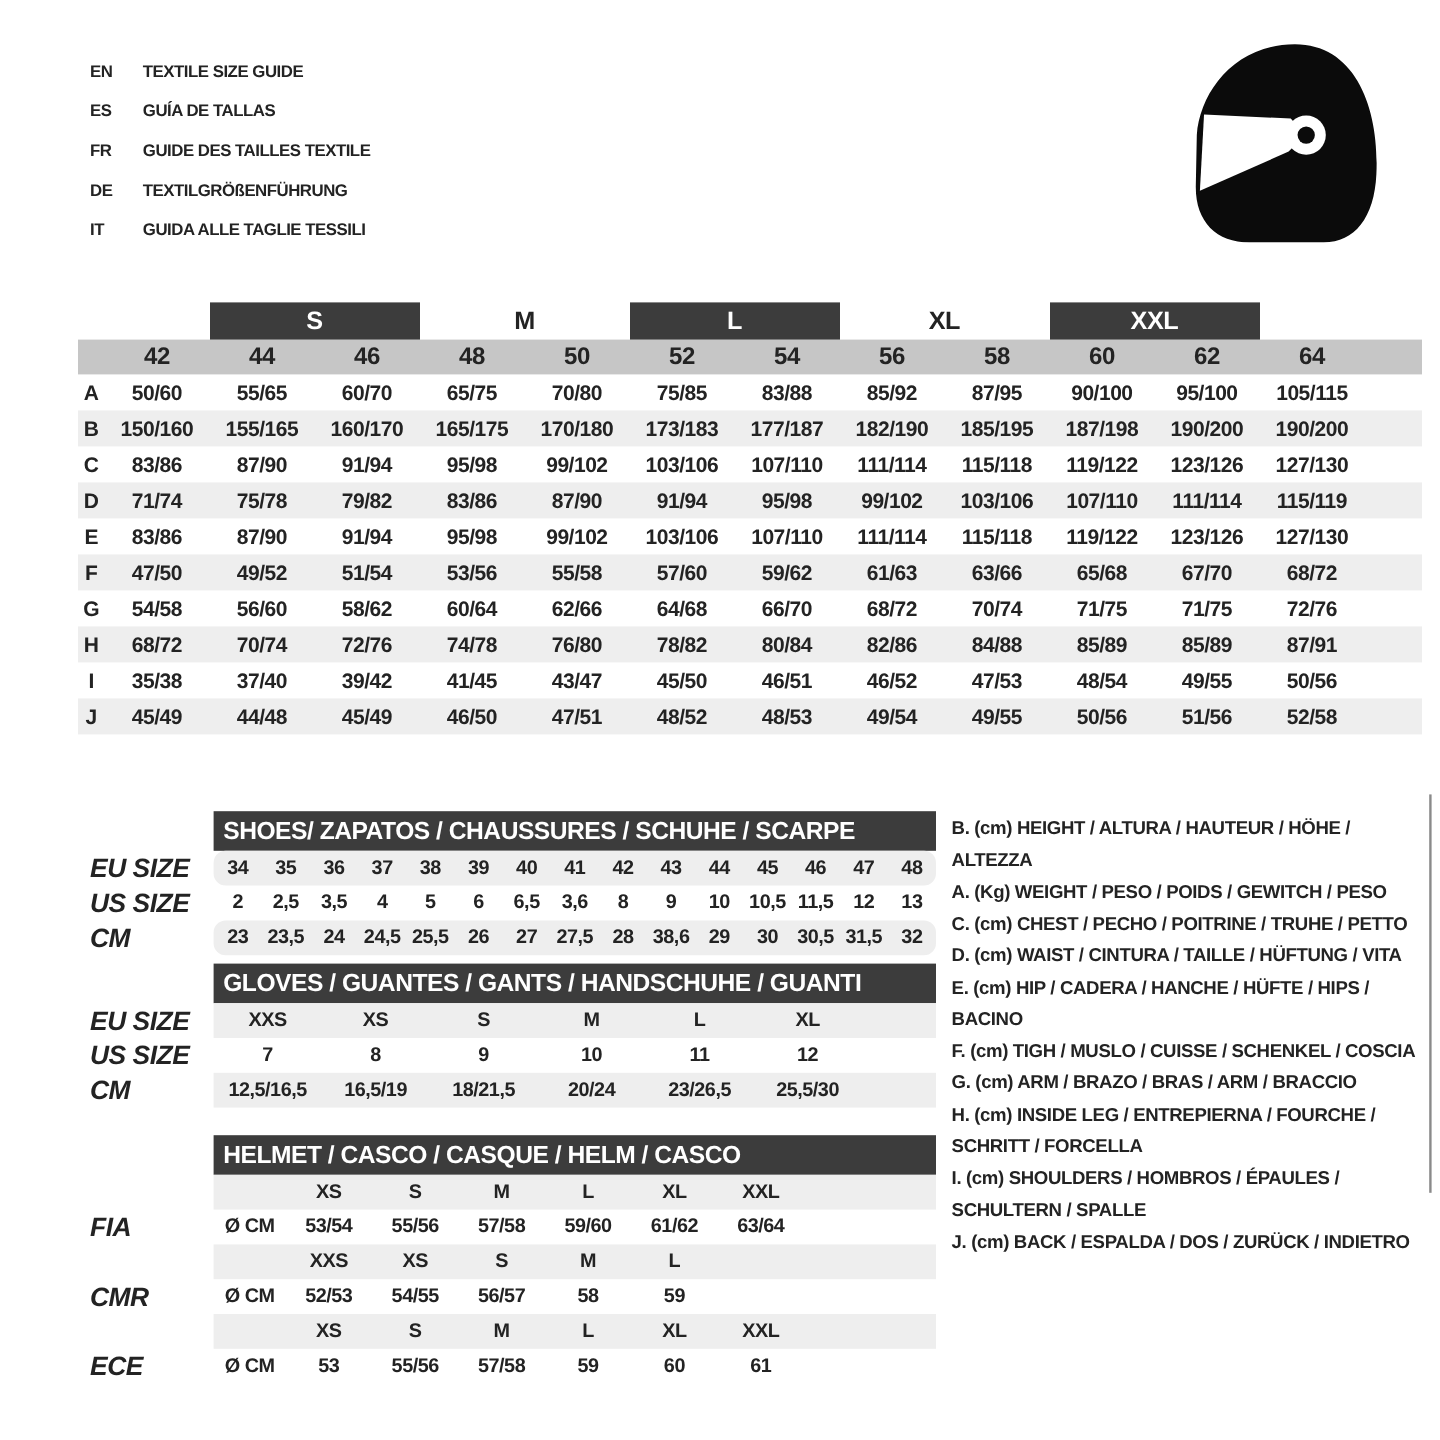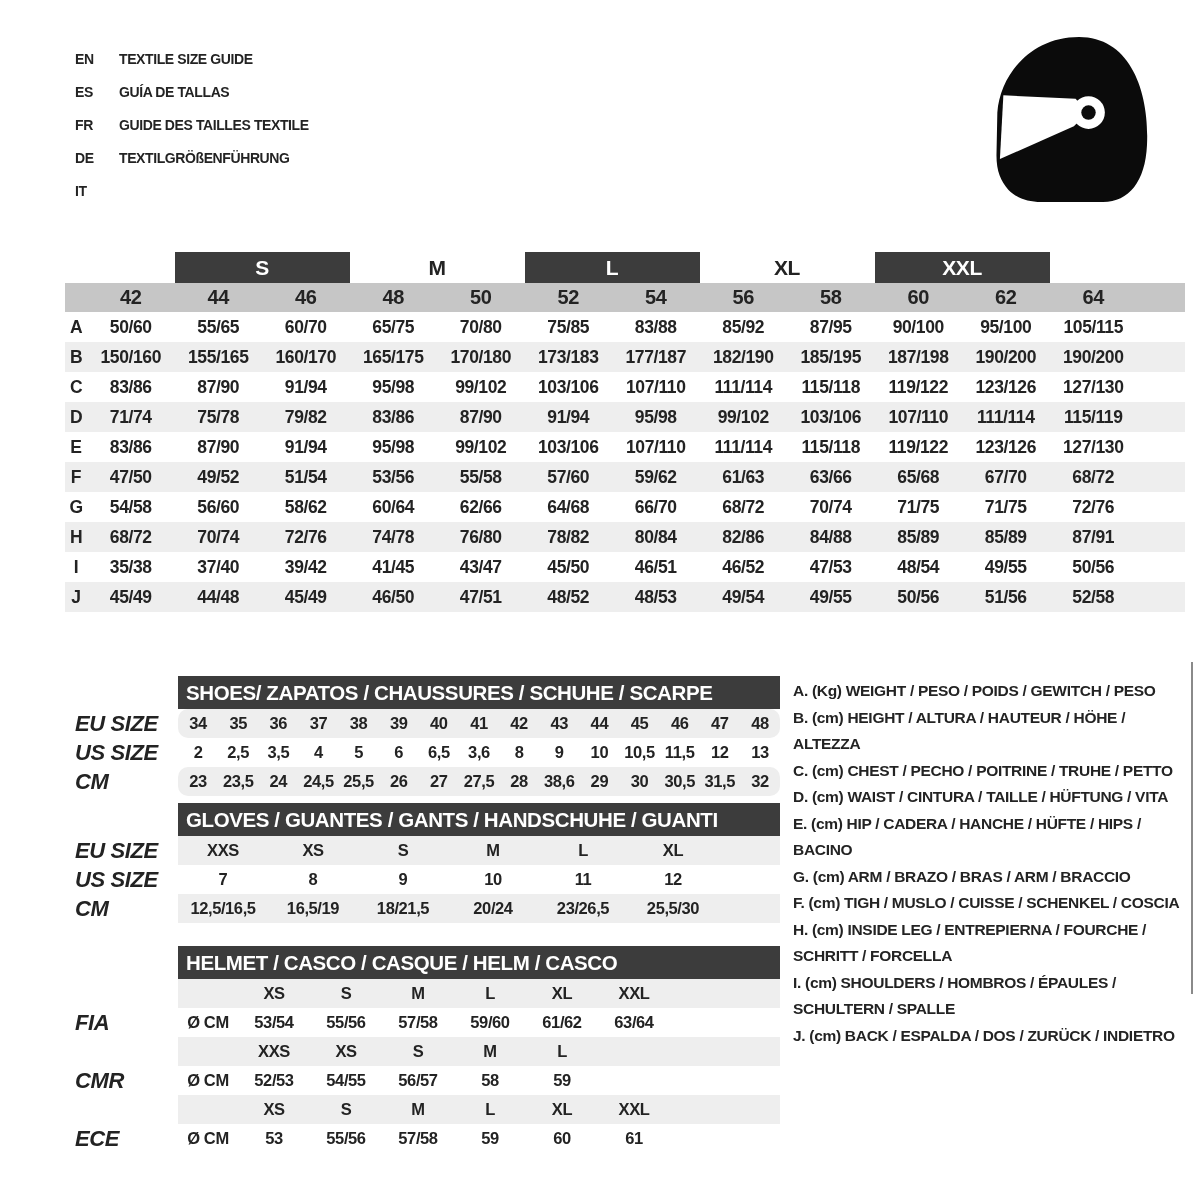--- a/index.html
+++ b/index.html
@@ -62,20 +62,21 @@
     <div class="lang-row">
       <span>FR</span>
       <span>GUIDE DES TAILLES TEXTILE</span>
     </div>
     <div class="lang-row">
       <span>DE</span>
       <span>TEXTILGRÖßENFÜHRUNG</span>
     </div>
     <div class="lang-row">
       <span>IT</span>
+      <span>GUIDA ALLE TAGLIE TESSILI</span>
     </div>
   </div>
 
   <svg class="helmet-ico" viewBox="0 0 100 100">
     <path d="M57 4 C 28 4 11 27 9.5 48 L 9 73 C 9 82 11.5 88 16 93 C 20.5 97.5 27 100 35 100 L 71 100 C 86 100 95.5 88 96.5 67 C 98 36 87 4 57 4 Z" fill="#0b0b0b"></path>
     <polygon points="13,38 55,40 62,48 54,56 11,75" fill="#ffffff"></polygon>
     <circle cx="62.5" cy="48" r="9.5" fill="#ffffff"></circle>
     <circle cx="62.5" cy="48" r="4.2" fill="#0b0b0b"></circle>
   </svg>
 
@@ -433,26 +434,26 @@
             <div class="cell">57/58</div>
             <div class="cell">59</div>
             <div class="cell">60</div>
             <div class="cell">61</div>
           </div>
         </div>
       </div>
   </div>
 
   <div class="legend">
+      <div class="legend-item">B. (cm) HEIGHT / ALTURA / HAUTEUR / HÖHE / ALTEZZA</div>
       <div class="legend-item">A. (Kg) WEIGHT / PESO / POIDS / GEWITCH / PESO</div>
-      <div class="legend-item">B. (cm) HEIGHT / ALTURA / HAUTEUR / HÖHE / ALTEZZA</div>
       <div class="legend-item">C. (cm) CHEST / PECHO / POITRINE / TRUHE / PETTO</div>
       <div class="legend-item">D. (cm) WAIST / CINTURA / TAILLE / HÜFTUNG / VITA</div>
       <div class="legend-item">E. (cm) HIP / CADERA / HANCHE / HÜFTE / HIPS / BACINO</div>
+      <div class="legend-item">F. (cm) TIGH / MUSLO / CUISSE / SCHENKEL / COSCIA</div>
       <div class="legend-item">G. (cm) ARM / BRAZO / BRAS / ARM / BRACCIO</div>
-      <div class="legend-item">F. (cm) TIGH / MUSLO / CUISSE / SCHENKEL / COSCIA</div>
       <div class="legend-item">H. (cm) INSIDE LEG / ENTREPIERNA / FOURCHE / SCHRITT / FORCELLA</div>
       <div class="legend-item">I. (cm) SHOULDERS / HOMBROS / ÉPAULES / SCHULTERN / SPALLE</div>
       <div class="legend-item">J. (cm) BACK / ESPALDA / DOS / ZURÜCK / INDIETRO</div>
     </div>
 
   <div class="edge-line"></div>
 </div>
 
 </body></html>

